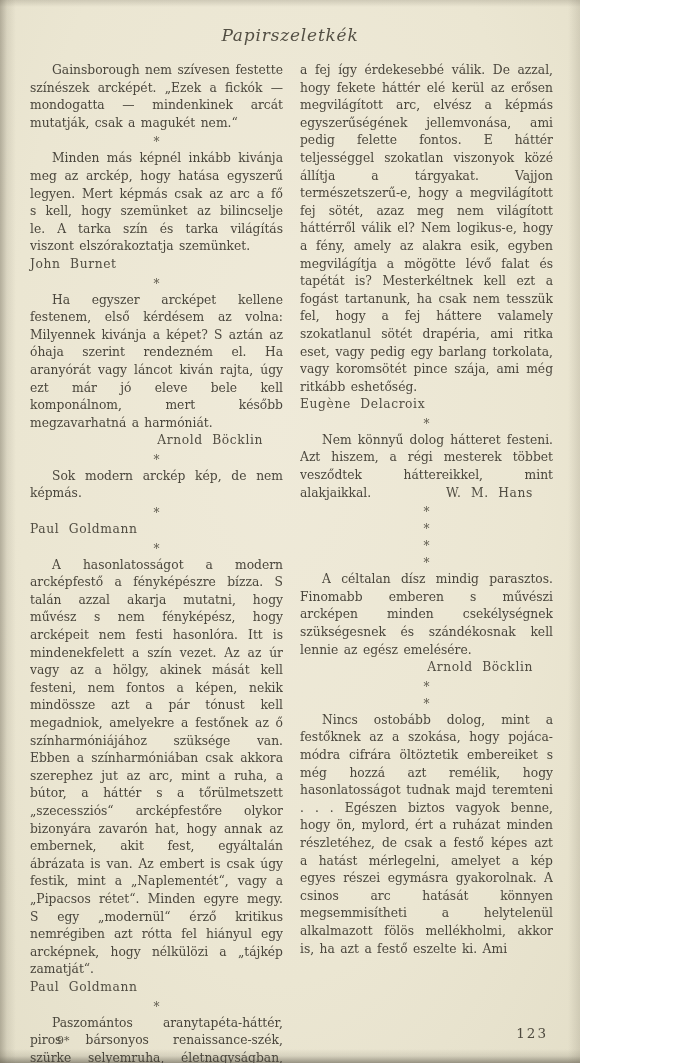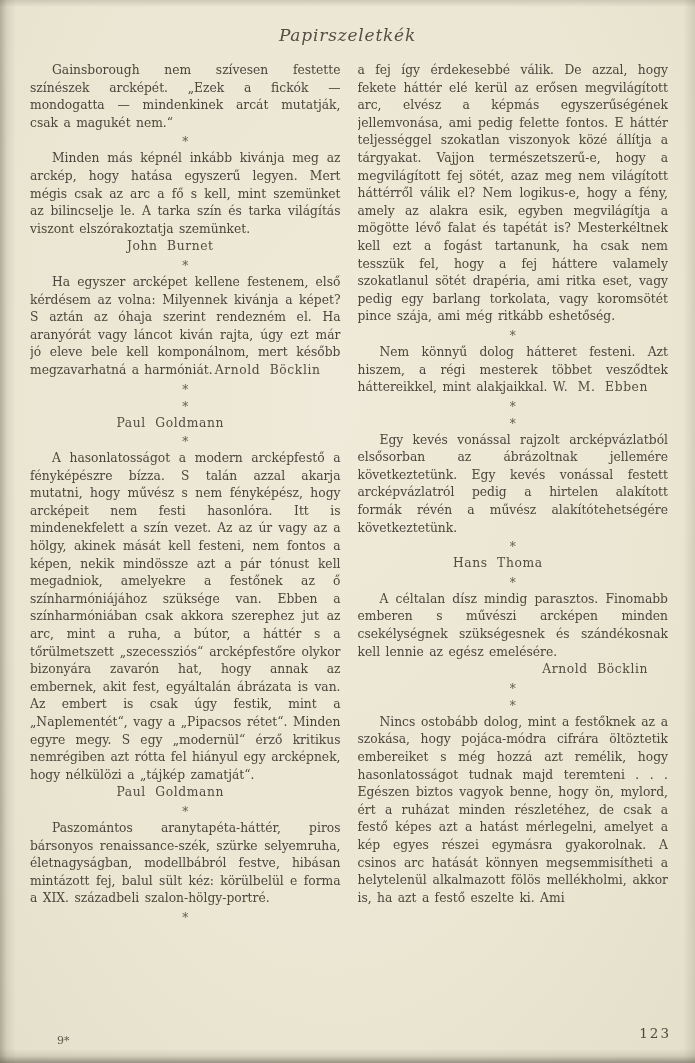--- a/index.html
+++ b/index.html
@@ -2,21 +2,21 @@
 <html><head>
 <meta charset="utf-8">
 <style>
   html, body { margin: 0; padding: 0; }
   body {
     width: 695px; height: 1063px; overflow: hidden;
     font-family: "DejaVu Serif", "Liberation Serif", serif;
   }
   .page {
     position: relative;
-    width: 695px; height: 1063px;
+    width: 580px; height: 1063px;
     color: #4a463c;
     background:
       linear-gradient(90deg, rgba(96,90,74,0.40) 0px, rgba(96,90,74,0.12) 7px, rgba(96,90,74,0) 16px),
       linear-gradient(270deg, rgba(110,104,86,0.18) 0px, rgba(110,104,86,0) 12px),
       linear-gradient(0deg, rgba(70,66,54,0.50) 0px, rgba(70,66,54,0.12) 7px, rgba(70,66,54,0) 14px),
       linear-gradient(180deg, rgba(104,98,82,0.22) 0px, rgba(104,98,82,0) 7px),
       radial-gradient(ellipse at 48% 38%, #efead9 0%, #ebe6d2 62%, #e4dfc9 100%);
   }
   .page-header {
     padding-top: 25px;
@@ -42,21 +42,21 @@
   .quote.no-indent { text-indent: 0; }
   .attr-inline {
     float: right;
     margin-right: 20px;
     text-indent: 0;
     letter-spacing: 0.6px;
     word-spacing: 5px;
     color: #514d42;
   }
   .attr-line {
-    text-align: center;
+    text-align: left;
     padding-right: 30px;
     letter-spacing: 0.6px;
     word-spacing: 5px;
     color: #514d42;
   }
   .sep {
     text-align: center;
     font-size: 12px;
     line-height: 13px;
     height: 13px;
@@ -64,59 +64,59 @@
     color: #5d594d;
   }
   .signature-mark {
     position: absolute;
     left: 57px; bottom: 16px;
     font-size: 11px;
     color: #5a564a;
   }
   .page-number {
     position: absolute;
-    right: 24px; bottom: 22px;
+    right: 32px; bottom: 22px;
     font-size: 13.5px;
     letter-spacing: 2px;
     color: #4e4a3f;
   }
 </style>
 </head>
 <body>
 
 <div class="page">
   <div class="page-header">Papirszeletkék</div>
 
   <div class="columns">
     <div class="col" id="col-left">
         <p class="quote">Gainsborough nem szívesen festette színészek arcképét. „Ezek a fickók — mondogatta — mindenkinek arcát mutatják, csak a magukét nem.“</p>
         <div class="sep">*</div>
-        <p class="quote">Minden más képnél inkább kivánja meg az arckép, hogy hatása egyszerű legyen. Mert mégis csak az arc a fő s kell, mint szemünket az bilincselje le. A tarka szín és tarka világítás viszont elszórakoztatja szemünket.</p>
+        <p class="quote">Minden más képnél inkább kivánja meg az arckép, hogy hatása egyszerű legyen. Mert képmás csak az arc a fő s kell, hogy szemünket az bilincselje le. A tarka szín és tarka világítás viszont elszórakoztatja szemünket.</p>
         <div class="attr-line">John Burnet</div>
         <div class="sep">*</div>
         <p class="quote">Ha egyszer arcképet kellene festenem, első kérdésem az volna: Milyennek kivánja a képet? S aztán az óhaja szerint rendezném el. Ha aranyórát vagy láncot kiván rajta, úgy ezt már jó eleve bele kell komponálnom, mert később megzavarhatná a harmóniát.<span class="attr-inline">Arnold Böcklin</span></p>
         <div class="sep">*</div>
+        <p class="quote">Sok modern arckép kép, de nem képmás.</p>
         <div class="sep">*</div>
         <div class="attr-line">Paul Goldmann</div>
         <div class="sep">*</div>
         <p class="quote">A hasonlatosságot a modern arcképfestő a fényképészre bízza. S talán azzal akarja mutatni, hogy művész s nem fényképész, hogy arcképeit nem festi hasonlóra. Itt is mindenekfelett a szín vezet. Az az úr vagy az a hölgy, akinek mását kell festeni, nem fontos a képen, nekik mindössze azt a pár tónust kell megadniok, amelyekre a festőnek az ő színharmóniájához szüksége van. Ebben a színharmóniában csak akkora szerephez jut az arc, mint a ruha, a bútor, a háttér s a tőrülmetszett „szecessziós“ arcképfestőre olykor bizonyára zavarón hat, hogy annak az embernek, akit fest, egyáltalán ábrázata is van. Az embert is csak úgy festik, mint a „Naplementét“, vagy a „Pipacsos rétet“. Minden egyre megy. S egy „modernül“ érző kritikus nemrégiben azt rótta fel hiányul egy arcképnek, hogy nélkülözi a „tájkép zamatját“.</p>
         <div class="attr-line">Paul Goldmann</div>
         <div class="sep">*</div>
         <p class="quote">Paszomántos aranytapéta-háttér, piros bársonyos renaissance-szék, szürke selyemruha, életnagyságban, modellbábról festve, hibásan mintázott fej, balul sült kéz: körülbelül e forma a XIX. századbeli szalon-hölgy-portré.</p>
         <div class="sep">*</div>
       </div>
     <div class="col" id="col-right">
         <p class="quote no-indent">a fej így érdekesebbé válik. De azzal, hogy fekete háttér elé kerül az erősen megvilágított arc, elvész a képmás egyszerűségének jellemvonása, ami pedig felette fontos. E háttér teljességgel szokatlan viszonyok közé állítja a tárgyakat. Vajjon természetszerű-e, hogy a megvilágított fej sötét, azaz meg nem világított háttérről válik el? Nem logikus-e, hogy a fény, amely az alakra esik, egyben megvilágítja a mögötte lévő falat és tapétát is? Mesterkéltnek kell ezt a fogást tartanunk, ha csak nem tesszük fel, hogy a fej háttere valamely szokatlanul sötét drapéria, ami ritka eset, vagy pedig egy barlang torkolata, vagy koromsötét pince szája, ami még ritkább eshetőség.</p>
+        <div class="attr-line">Eugène Delacroix</div>
         <div class="sep">*</div>
-        <p class="quote">Nem könnyű dolog hátteret festeni. Azt hiszem, a régi mesterek többet vesződtek háttereikkel, mint alakjaikkal.<span class="attr-inline">W. M. Ebben</span></p>
+        <p class="quote">Nem könnyű dolog hátteret festeni. Azt hiszem, a régi mesterek többet vesződtek háttereikkel, mint alakjaikkal.<span class="attr-inline">W. M. Hans</span></p>
         <div class="sep">*</div>
         <div class="sep">*</div>
-        <p class="quote">Egy kevés vonással rajzolt arcképvázlatból elsősorban az ábrázoltnak jellemére következtetünk. Egy kevés vonással festett arcképvázlatról pedig a hirtelen alakított formák révén a művész alakítótehetségére következtetünk.</p>
         <div class="sep">*</div>
-        <div class="attr-line">Hans Thoma</div>
         <div class="sep">*</div>
         <p class="quote">A céltalan dísz mindig parasztos. Finomabb emberen s művészi arcképen minden csekélységnek szükségesnek és szándékosnak kell lennie az egész emelésére.<span class="attr-inline">Arnold Böcklin</span></p>
         <div class="sep">*</div>
         <div class="sep">*</div>
         <p class="quote">Nincs ostobább dolog, mint a festőknek az a szokása, hogy pojáca-módra cifrára öltöztetik embereiket s még hozzá azt remélik, hogy hasonlatosságot tudnak majd teremteni . . . Egészen biztos vagyok benne, hogy ön, mylord, ért a ruházat minden részletéhez, de csak a festő képes azt a hatást mérlegelni, amelyet a kép egyes részei egymásra gyakorolnak. A csinos arc hatását könnyen megsemmisítheti a helytelenül alkalmazott fölös mellékholmi, akkor is, ha azt a festő eszelte ki. Ami</p>
       </div>
   </div>
 
   <div class="signature-mark">9*</div>
 

